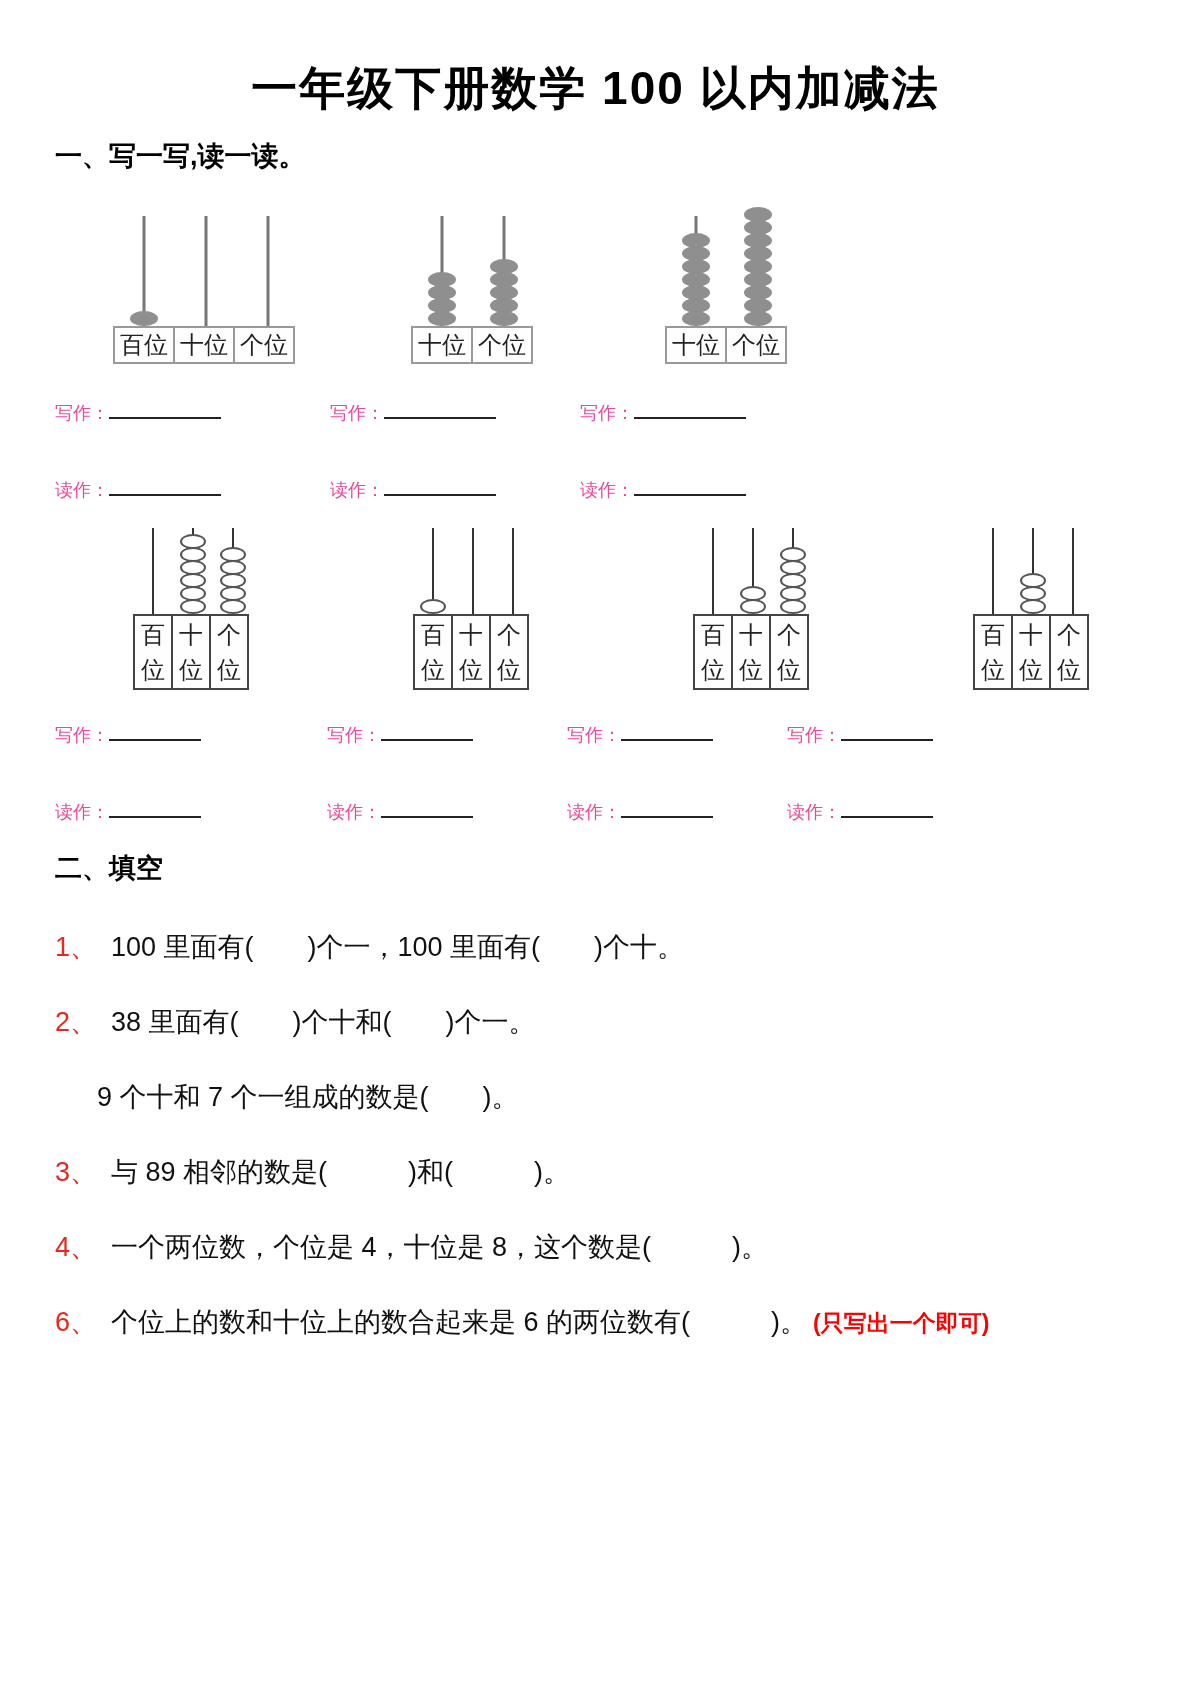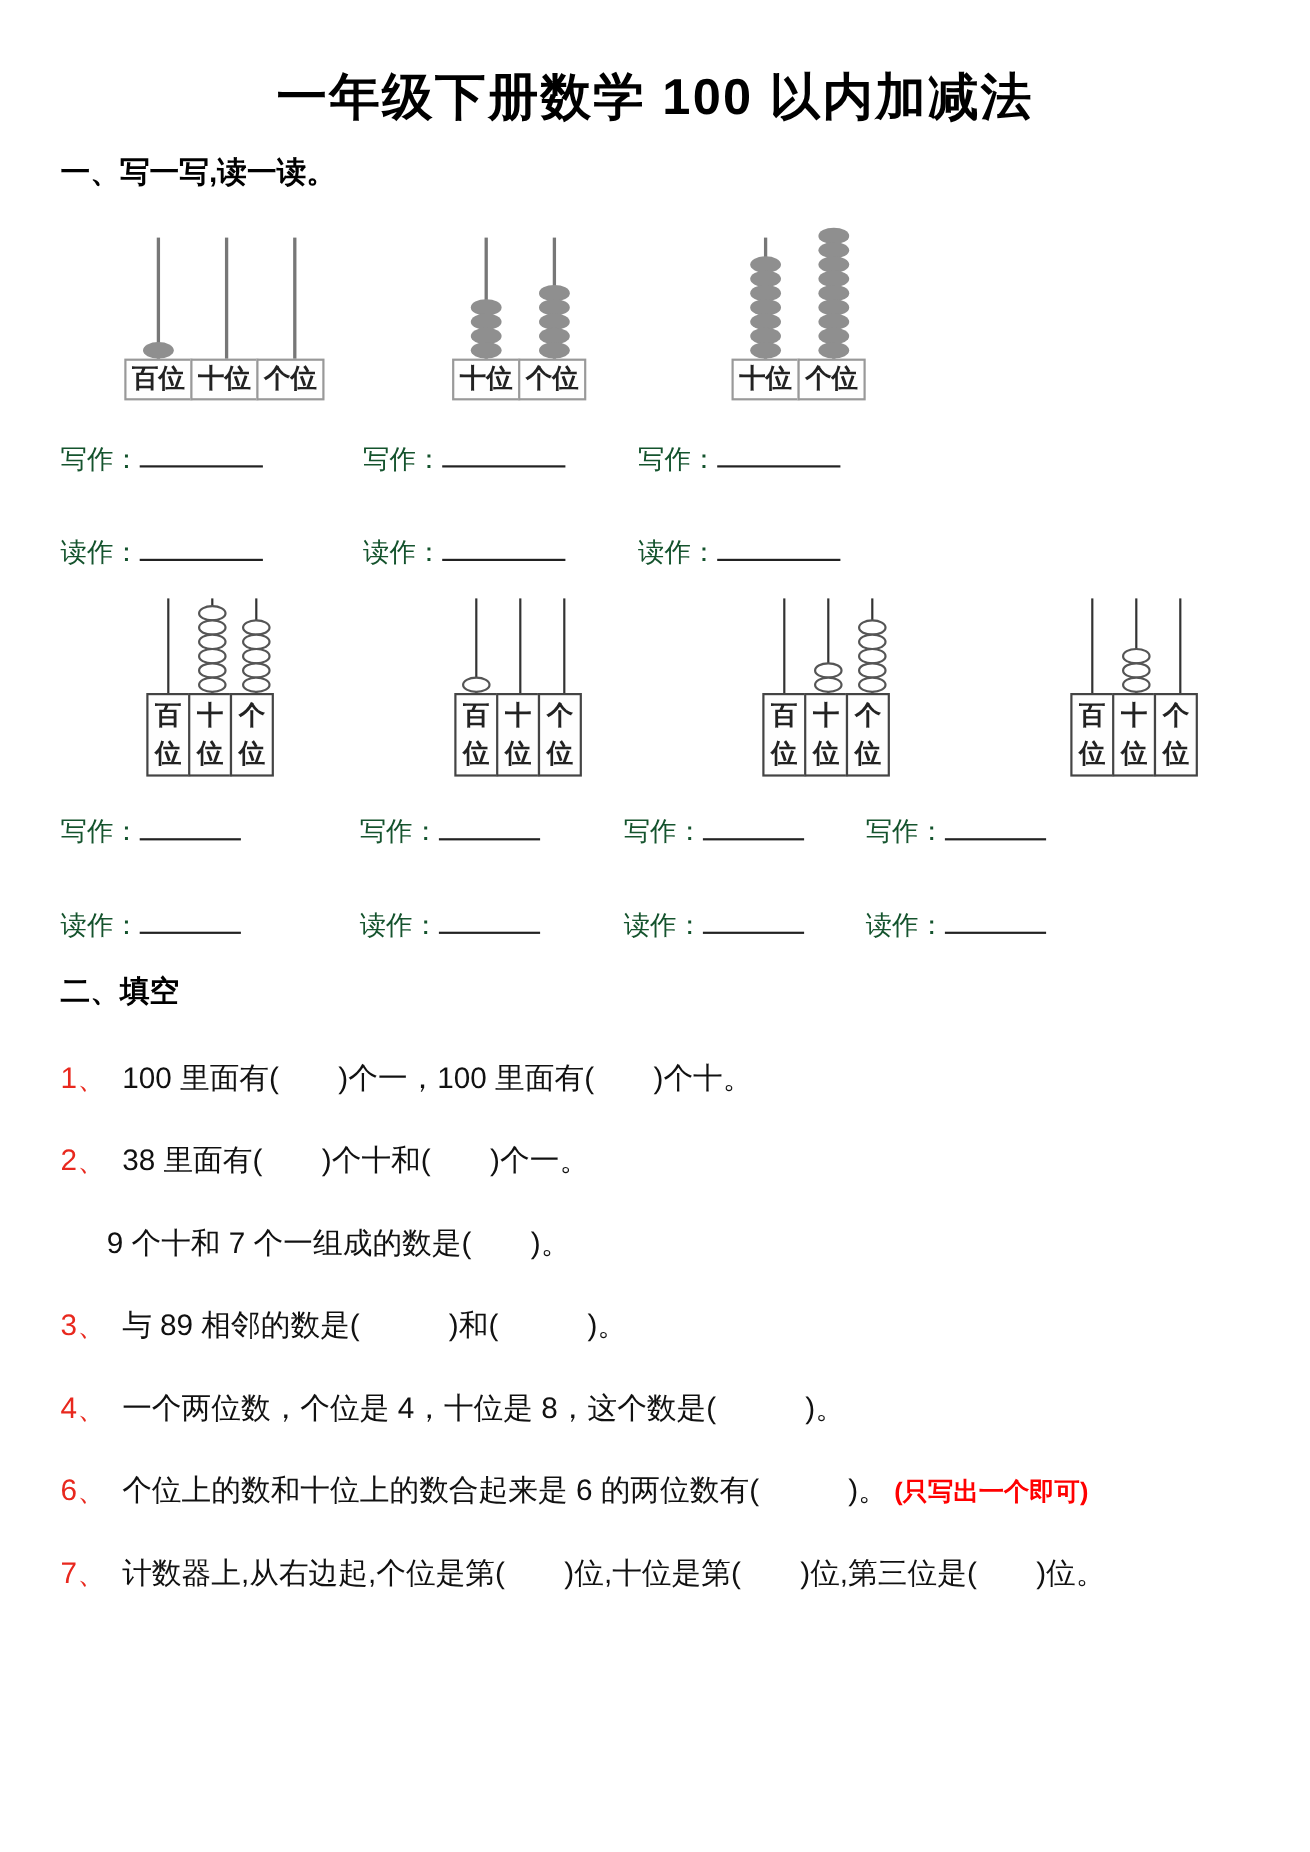--- a/index.html
+++ b/index.html
@@ -29,32 +29,32 @@
   .rod-col{position:relative;}
   .row1 .rod-col{width:62px;}
   .row2 .rod-col{width:40px;}
   .rod{position:absolute;left:50%;transform:translateX(-50%);top:0;bottom:0;width:3px;}
   .row1 .rod{background:#777;}
   .row2 .rod{background:#333;width:2px;}
   .beads{position:absolute;left:50%;transform:translateX(-50%);bottom:0;display:flex;flex-direction:column;}
   .bead{border-radius:50%;}
   .row1 .bead{width:28px;height:15px;background:#8f8f8f;margin-top:-2px;}
   .row2 .bead{width:26px;height:15px;background:#fff;border:2px solid #555;box-sizing:border-box;margin-top:-2px;}
-  .label-row{display:flex;font-weight:bold;}
+  .label-row{display:flex;}
   .cell{box-sizing:border-box;background:#fefefe;color:#222;text-align:center;font-size:24px;}
   .row1 .cell{width:62px;height:38px;line-height:34px;border:2px solid #999;}
   .row1 .cell+.cell{margin-left:-2px;}
   .row2 .cell{width:40px;height:76px;border:2px solid #444;line-height:1.45;word-break:break-all;padding-top:2px;}
   .row2 .cell+.cell{margin-left:-2px;}
 
   
   .wr-grid{display:grid;margin-bottom:26px;}
   .wr-grid.cols3{grid-template-columns:275px 250px auto;}
   .wr-grid.cols4{grid-template-columns:272px 240px 220px auto;}
-  .wr-item{font-size:24px;color:#14532d;white-space:nowrap;}
+  .wr-item{font-size:18px;color:#ec4899;white-space:nowrap;}
   .blank{display:inline-block;height:1.05em;border-bottom:2px solid #222;vertical-align:baseline;}
   .cols3 .blank{width:112px;}
   .cols4 .blank{width:92px;}
   .wr-block{margin-bottom:6px;}
   .wr-row-gap{height:24px;}
 
   
   .questions{font-size:27px;color:#111;}
   .q-item{margin-bottom:40px;line-height:1.3;}
   .q-num{color:#e8281e;margin-right:14px;}
@@ -306,16 +306,15 @@
 
   <h2 class="sec2-heading">二、填空</h2>
 
   <div class="questions" id="questions">
       <div class="q-item"><span class="q-num">1、</span><span class="q-text">100 里面有(　　)个一，100 里面有(　　)个十。</span></div>
       <div class="q-item"><span class="q-num">2、</span><span class="q-text">38 里面有(　　)个十和(　　)个一。</span></div>
       <div class="q-item q-cont"><span class="q-text">9 个十和 7 个一组成的数是(　　)。</span></div>
       <div class="q-item"><span class="q-num">3、</span><span class="q-text">与 89 相邻的数是(　　　)和(　　　)。</span></div>
       <div class="q-item"><span class="q-num">4、</span><span class="q-text">一个两位数，个位是 4，十位是 8，这个数是(　　　)。</span></div>
       <div class="q-item"><span class="q-num">6、</span><span class="q-text">个位上的数和十位上的数合起来是 6 的两位数有(　　　)。</span><span class="q-note">(只写出一个即可)</span></div>
-      <div class="q-item"><span class="q-num">7、</span><span class="q-text">计数器上,从右边起,个位是第(　　)位,十位是第(　　)位,第三位是(　　)位。</span></div>
     </div>
 
 </div>
 
 </body></html>

